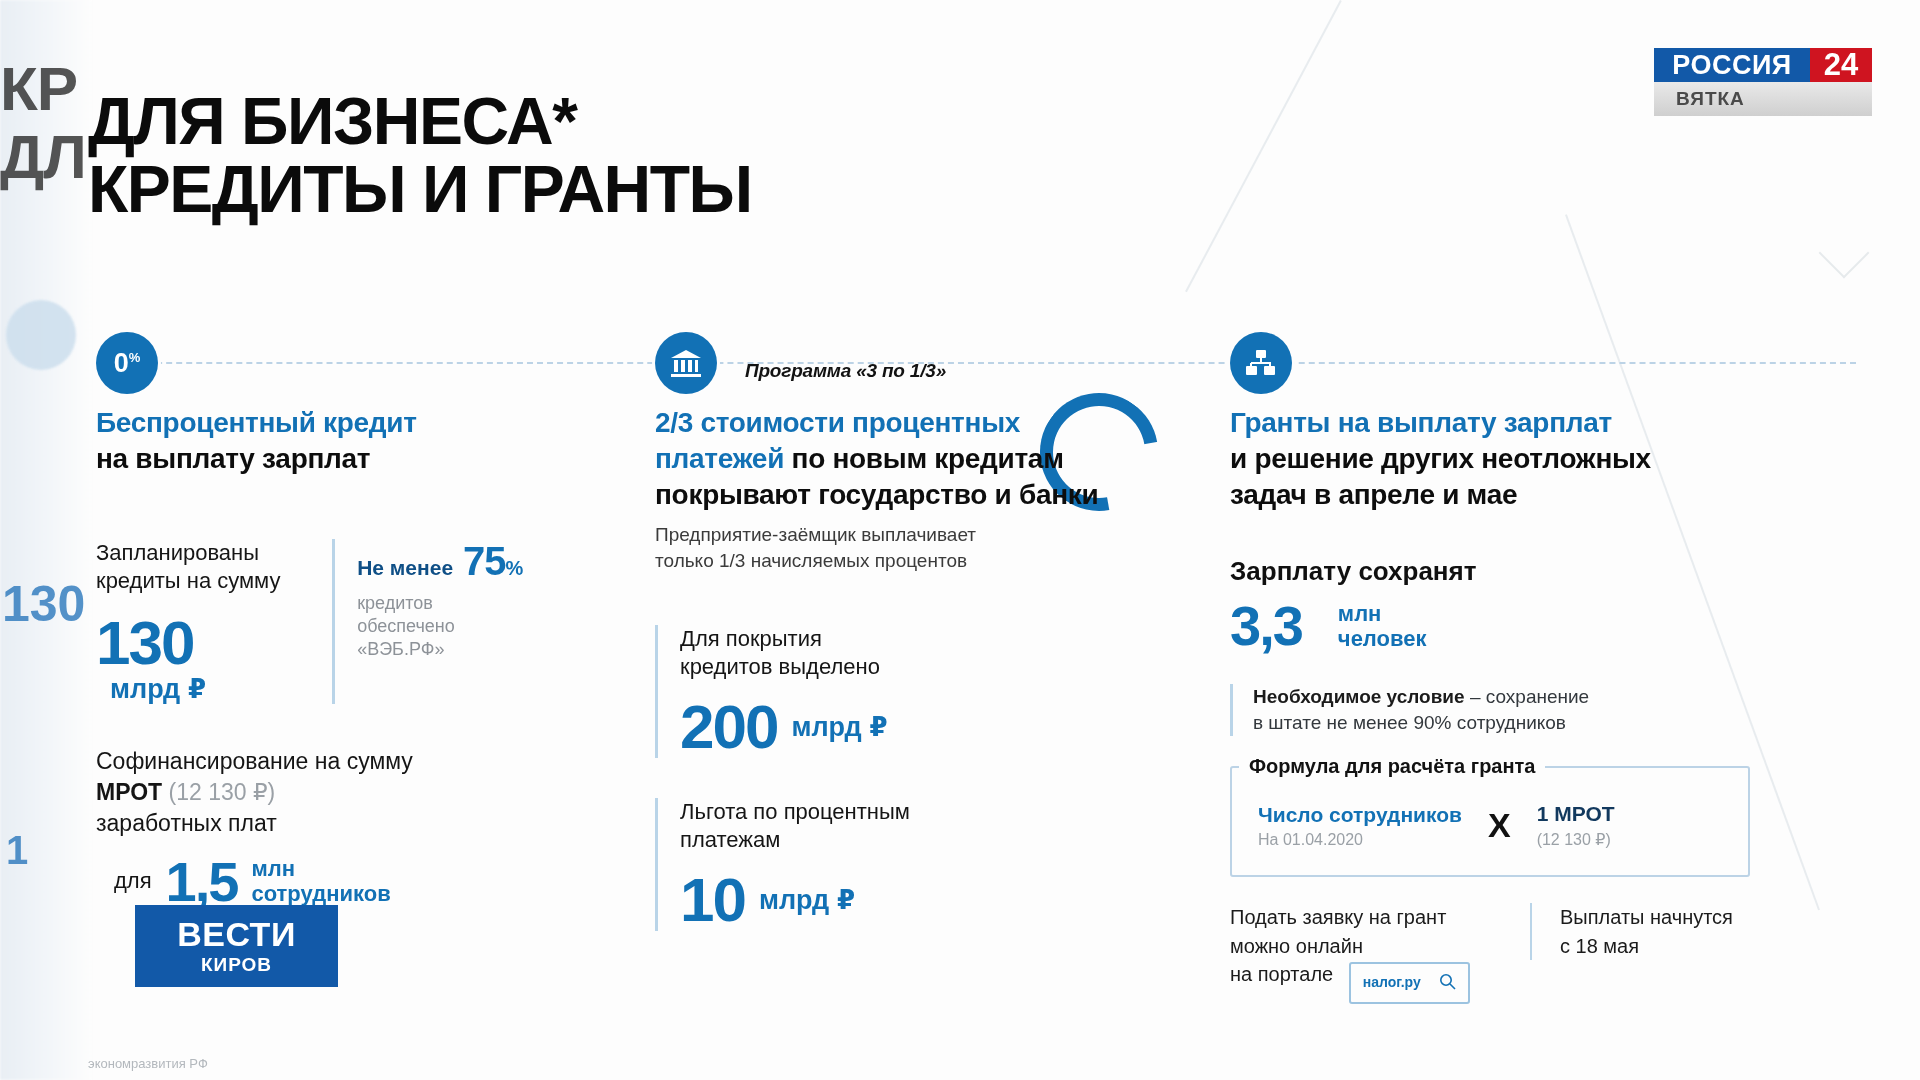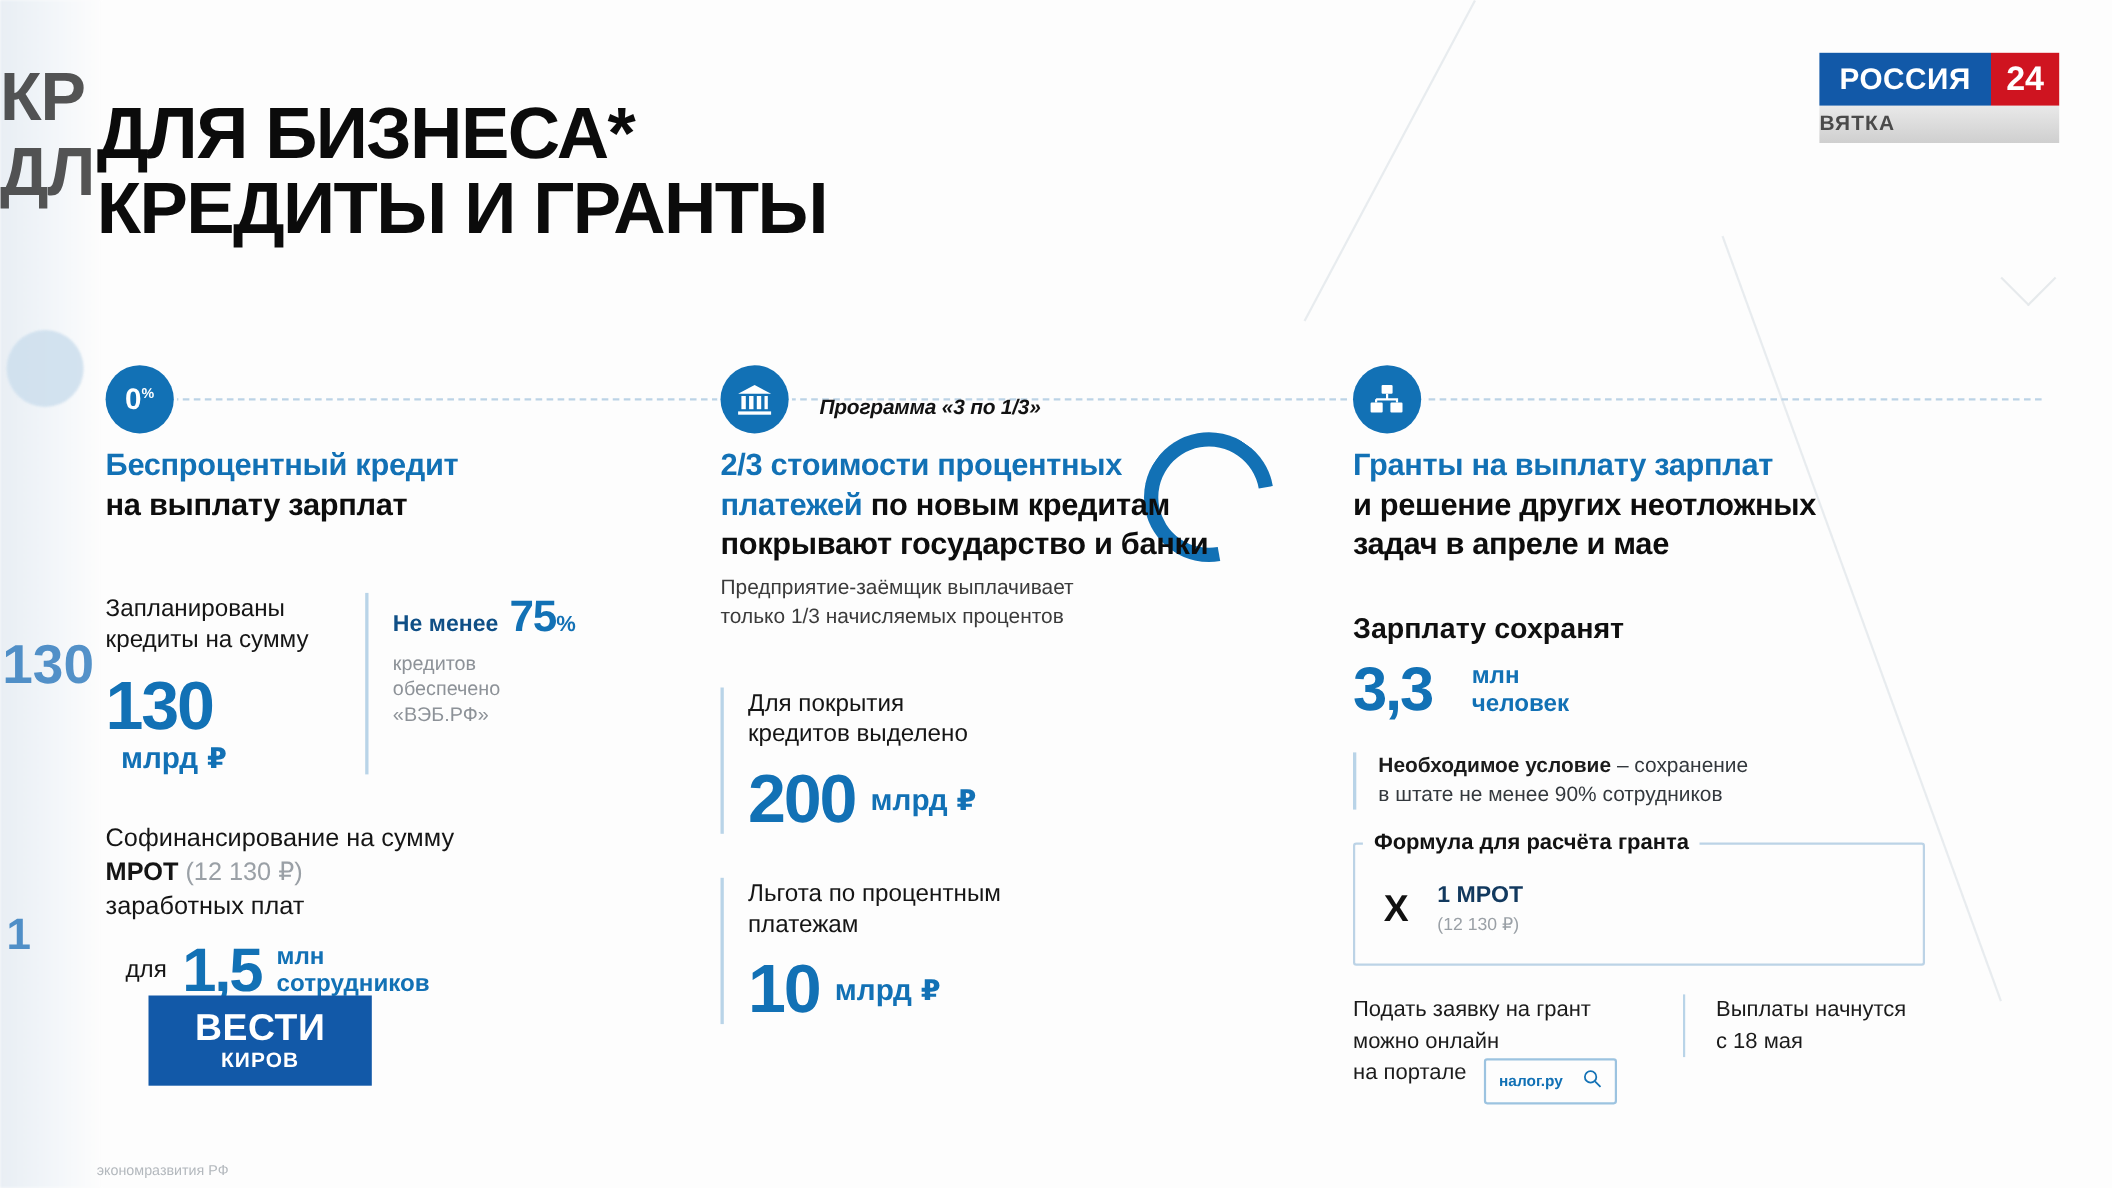--- a/index.html
+++ b/index.html
@@ -157,32 +157,32 @@
   .vesti {
     position: absolute; left: 135px; top: 905px; width: 203px; height: 82px;
     background: #1259a8; display: flex; flex-direction: column;
     align-items: center; justify-content: center; color: #fff;
   }
   .vesti .v1 { font-size: 34px; font-weight: 900; letter-spacing: .5px; line-height: 1; }
   .vesti .v2 { font-size: 19px; font-weight: 800; letter-spacing: 1px; margin-top: 3px; }
 
   
   .r24 { position: absolute; right: 48px; top: 48px; width: 218px; }
-  .r24-top { display: flex; height: 48px; }
+  .r24-top { display: flex; height: 34px; }
   .r24-name {
     flex: 1; background: #1259a8; color: #fff; display: flex; align-items: center;
     justify-content: center; font-size: 27px; font-weight: 900; letter-spacing: .5px;
   }
   .r24-num {
     width: 62px; background: #cf1420; color: #fff; display: flex; align-items: center;
     justify-content: center; font-size: 31px; font-weight: 900;
   }
   .r24-bottom {
     height: 34px; background: linear-gradient(180deg,#e9e9e9,#cfcfcf);
-    display: flex; align-items: center; 
+    display: flex; align-items: center; padding-left: 22px;
     font-size: 19px; font-weight: 800; color: #4a4a4a; letter-spacing: 1px;
   }
 
   .src-note {
     position: absolute; left: 88px; top: 1056px; font-size: 13px; color: #b3b8bd;
   }
 </style>
 </head>
 <body>
 
@@ -322,20 +322,24 @@
     </div>
 
     <div class="cond">
       <b>Необходимое условие</b><span style="white-space:pre-line"> – сохранение
 в штате не менее 90% сотрудников</span>
     </div>
 
     <div class="formula">
       <div class="formula-legend">Формула для расчёта гранта</div>
       <div class="formula-row">
+        <div class="f-cell">
+          <div class="f-main">Число сотрудников</div>
+          <div class="f-sub">На 01.04.2020</div>
+        </div>
         <div class="f-x">X</div>
         <div class="f-cell right">
           <div class="f-main">1 МРОТ</div>
           <div class="f-sub">(12 130 ₽)</div>
         </div>
       </div>
     </div>
 
     <div class="footer-row">
       <div class="foot-txt" style="width:270px;">

